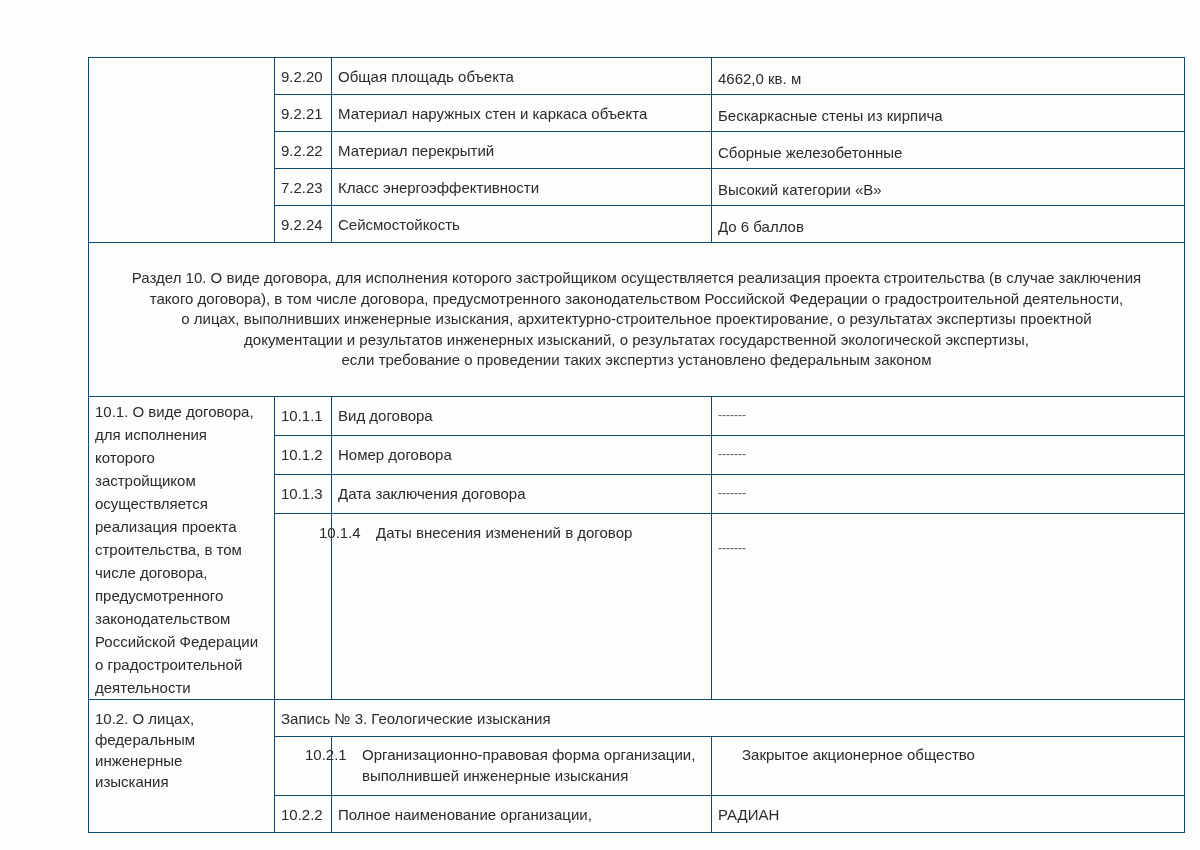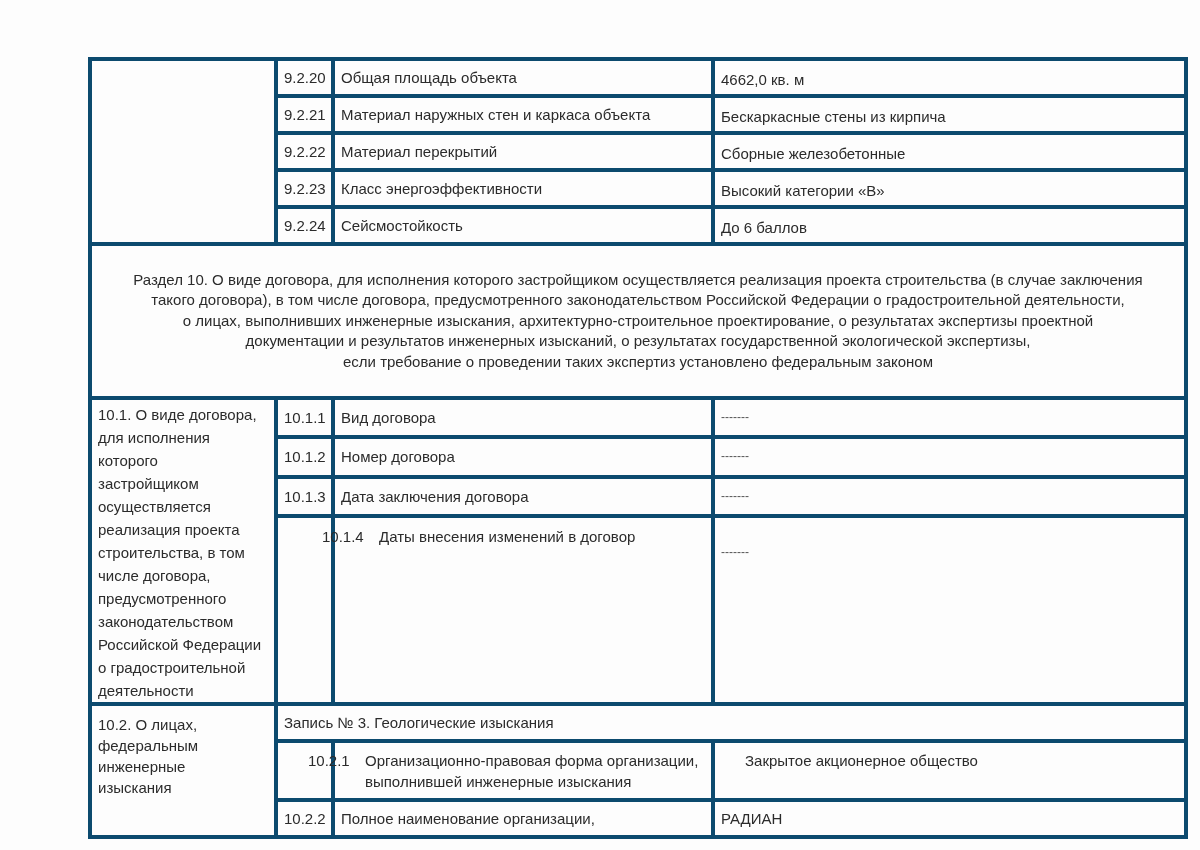--- a/index.html
+++ b/index.html
@@ -25,21 +25,21 @@
     position: absolute;
     left: 88px;
     top: 57px;
     width: 1096px;
     border-collapse: collapse;
     table-layout: fixed;
     font-size: 15px;
     line-height: 21px;
   }
   table.doc td {
-    border: 4px solid #0c4a6e;
+    border: 1px solid #0c4a6e;
     vertical-align: top;
     padding: 0 6px;
     box-sizing: border-box;
   }
   col.c-left { width: 186px; }
   col.c-num { width: 57px; }
   col.c-label { width: 380px; }
   col.c-val { width: 473px; }
 
   td.num { padding: 0 4px; text-align: left; }
@@ -91,21 +91,21 @@
         <td class="num">9.2.21</td>
         <td class="label">Материал наружных стен и каркаса объекта</td>
         <td class="val">Бескаркасные стены из кирпича</td>
       </tr>
       <tr class="r92">
         <td class="num">9.2.22</td>
         <td class="label">Материал перекрытий</td>
         <td class="val">Сборные железобетонные</td>
       </tr>
       <tr class="r92">
-        <td class="num">9.2.23</td>
+        <td class="num">7.2.23</td>
         <td class="label">Класс энергоэффективности</td>
         <td class="val">Высокий категории «В»</td>
       </tr>
       <tr class="r92">
         <td class="num">9.2.24</td>
         <td class="label">Сейсмостойкость</td>
         <td class="val">До 6 баллов</td>
       </tr>
 
       <tr class="section-head">

